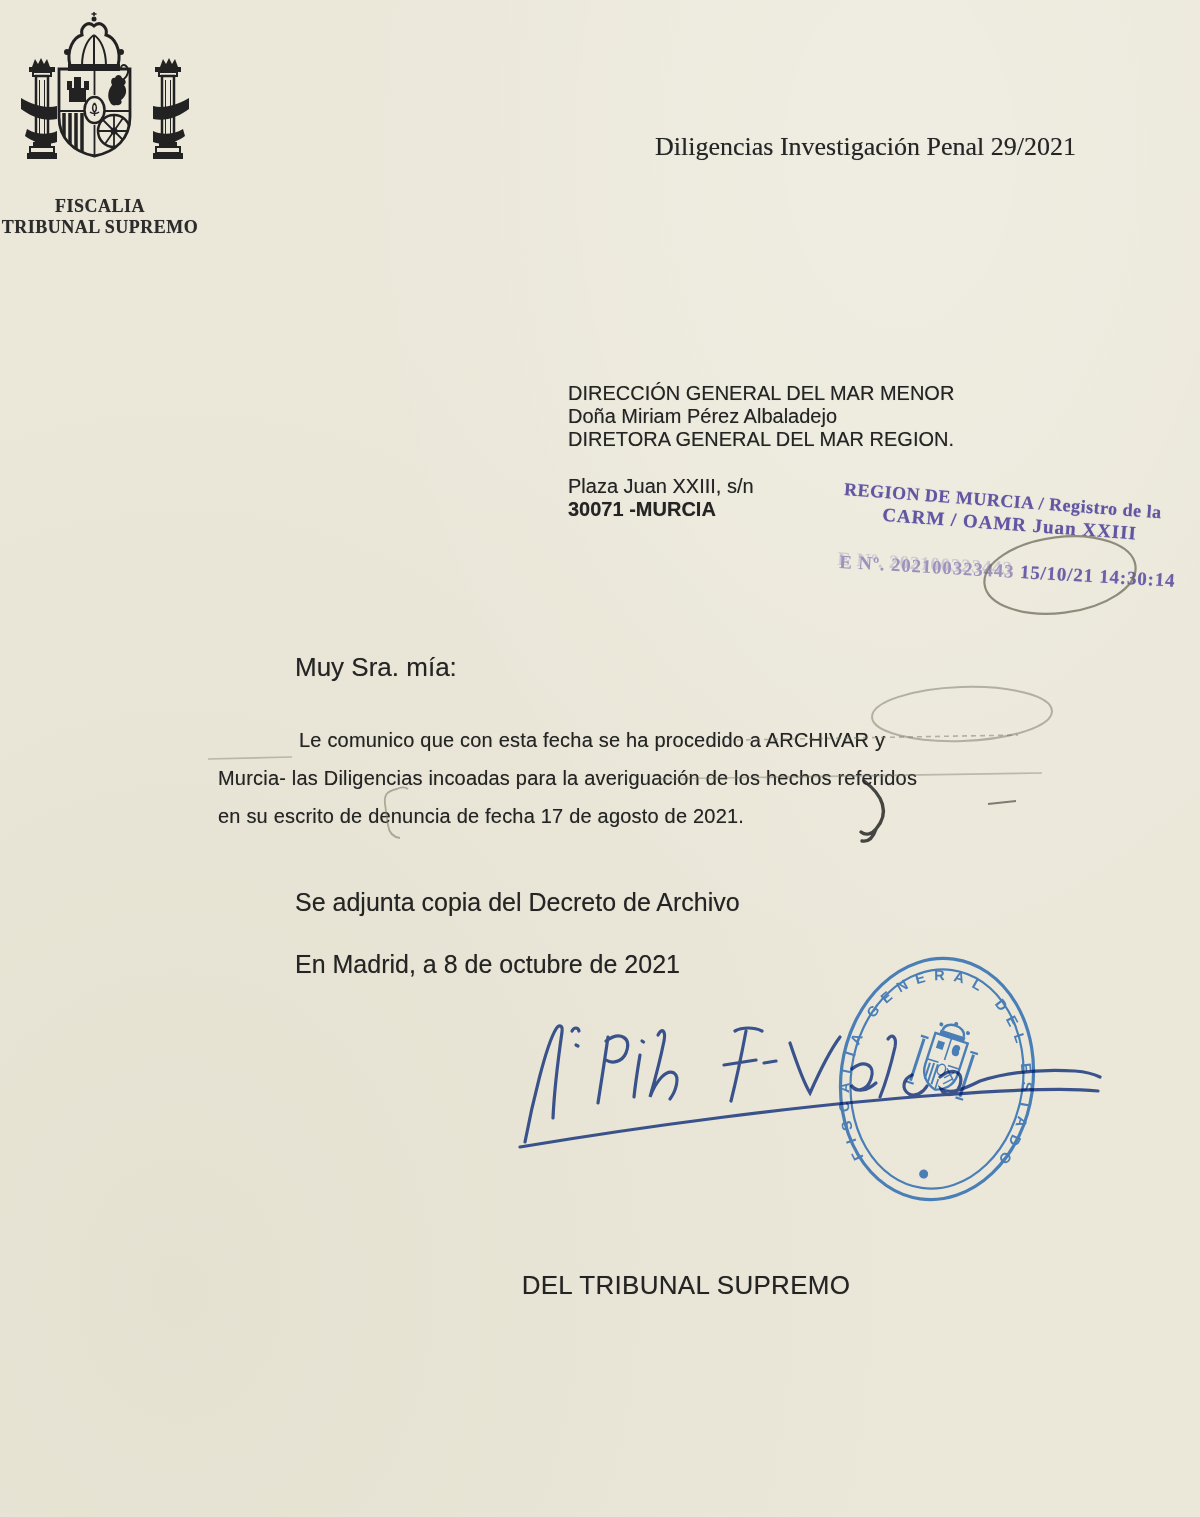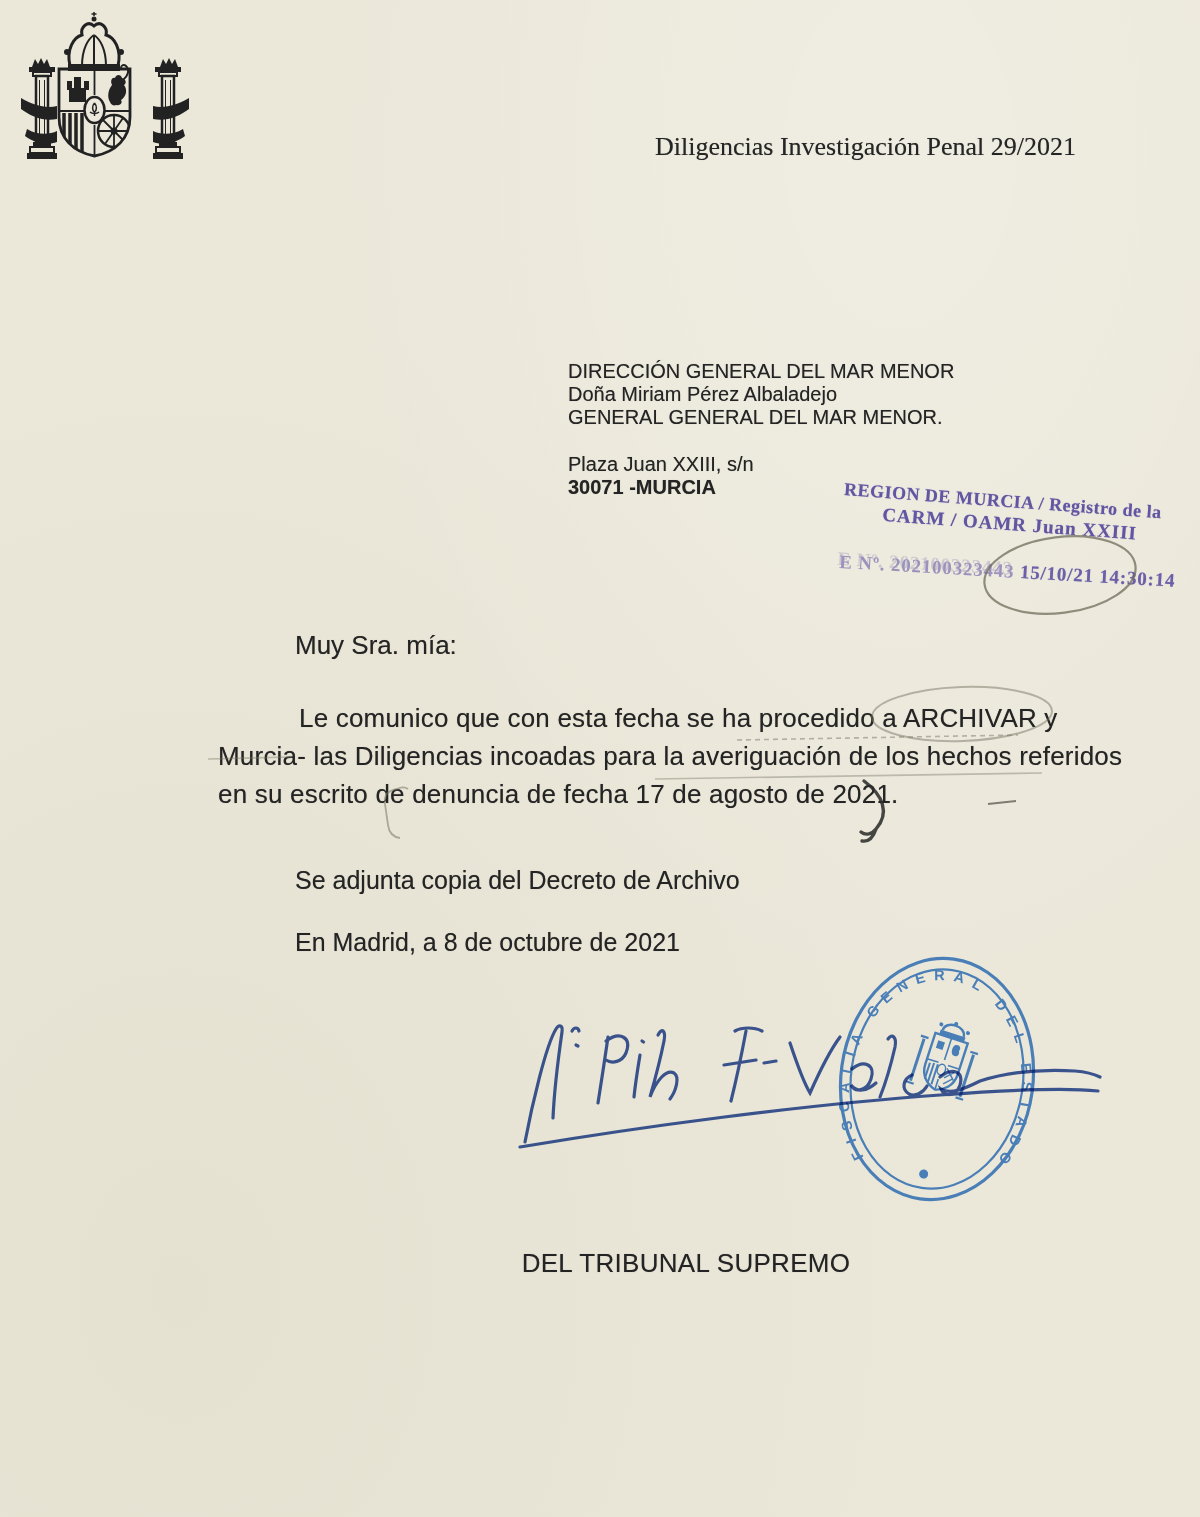--- a/index.html
+++ b/index.html
@@ -9,21 +9,21 @@
     margin:0 auto;
     background:
       radial-gradient(ellipse at 75% 10%, rgba(255,255,255,0.22), rgba(255,255,255,0) 45%),
       radial-gradient(ellipse at 15% 85%, rgba(200,195,170,0.18), rgba(0,0,0,0) 55%),
       #ebe8da;
     overflow:hidden;
     font-family:"Liberation Sans", sans-serif;
     color:#242424;
   }
   .abs{position:absolute;}
-  .ink{color:#242424;text-shadow:0 0 0.7px rgba(40,40,40,0.45);}
+  .ink{color:#242424;text-shadow:0 0 0.7px rgba(40,40,40,0.45);margin-top:22px;}
 
   
   .emblem{left:20px;top:5px;width:170px;height:180px;}
   .org{left:0px;top:196px;width:200px;text-align:center;line-height:21px;
        font-family:"Liberation Serif", serif;font-size:18px;font-weight:600;
        letter-spacing:0.5px;color:#2b2b2b;text-shadow:0 0 0.7px rgba(40,40,40,0.5);}
   .ref{left:655px;top:132px;font-family:"Liberation Serif", serif;font-size:26px;
        color:#252525;text-shadow:0 0 0.7px rgba(40,40,40,0.45);}
 
   
@@ -38,21 +38,21 @@
   .pstamp .l1{font-size:18px;letter-spacing:0.5px;white-space:nowrap;}
   .pstamp .l2{font-size:19px;text-align:center;margin-top:1px;letter-spacing:1px;}
   .pentry{left:840px;top:551px;width:370px;transform:rotate(3.2deg);transform-origin:left top;
           font-family:"Liberation Serif", serif;font-weight:bold;font-size:19px;
           color:#5b4da1;white-space:nowrap;letter-spacing:0.8px;}
   .pentry .faded{opacity:0.55;text-shadow:-2px -3px 0 rgba(88,74,158,0.4);}
   .pentry .strong{opacity:0.88;text-shadow:0 0 1px rgba(88,74,158,0.5);}
 
   
   .salutation{left:295px;top:630px;font-size:26px;}
-  .bodytext{left:218px;top:699px;font-size:26px;line-height:38px;letter-spacing:0.2px;}
+  .bodytext{left:218px;top:699px;font-size:20px;line-height:38px;letter-spacing:0.2px;}
   .bodytext div{white-space:nowrap;}
   .bodytext .indent{padding-left:81px;}
   .note{left:295px;top:866px;font-size:25px;white-space:nowrap;}
   .dateline{left:295px;top:928px;font-size:25px;white-space:nowrap;}
 
   
   .closing{left:336px;top:1247px;width:700px;text-align:center;
            font-size:26px;line-height:33px;letter-spacing:0.3px;}
 
   
@@ -113,27 +113,31 @@
     </g>
     <g clip-path="url(#shieldClip)" stroke="#222" fill="none">
       <circle cx="94" cy="126" r="16" stroke-width="2.5"></circle>
       <path d="M83,115 L105,137 M85,139 L103,113 M94,109 V143 M78,126 H110" stroke-width="1.8"></path>
       <circle cx="94" cy="126" r="3.5" fill="#222" stroke="none"></circle>
     </g>
     <ellipse cx="74.5" cy="105" rx="10" ry="13" fill="#ece9dc" stroke="#222" stroke-width="2.5"></ellipse>
     <path d="M74.5,98 C72,101 72,105 74.5,107 C77,105 77,101 74.5,98 M70,107 C72,109 77,109 79,107 M74.5,107 V111" stroke="#222" stroke-width="1.5" fill="none"></path>
   </svg>
 
+  <div class="abs org">
+    <div>FISCALIA</div>
+    <div>TRIBUNAL SUPREMO</div>
+  </div>
 
   <div class="abs ref">Diligencias Investigación Penal 29/2021</div>
 
   <div class="abs recipient ink">
     <div>DIRECCIÓN GENERAL DEL MAR MENOR</div>
     <div>Doña Miriam Pérez Albaladejo</div>
-    <div>GENERAL GENERAL DEL MAR MENOR.</div>
+    <div>DIRETORA GENERAL DEL MAR REGION.</div>
     <div class="gap"></div>
     <div>Plaza Juan XXIII, s/n</div>
     <div class="bold">30071 -MURCIA</div>
   </div>
 
   <div class="abs pstamp">
     <div class="l1">REGION DE MURCIA / Registro de la</div>
     <div class="l2">CARM / OAMR Juan XXIII</div>
   </div>
   <div class="abs pentry">

